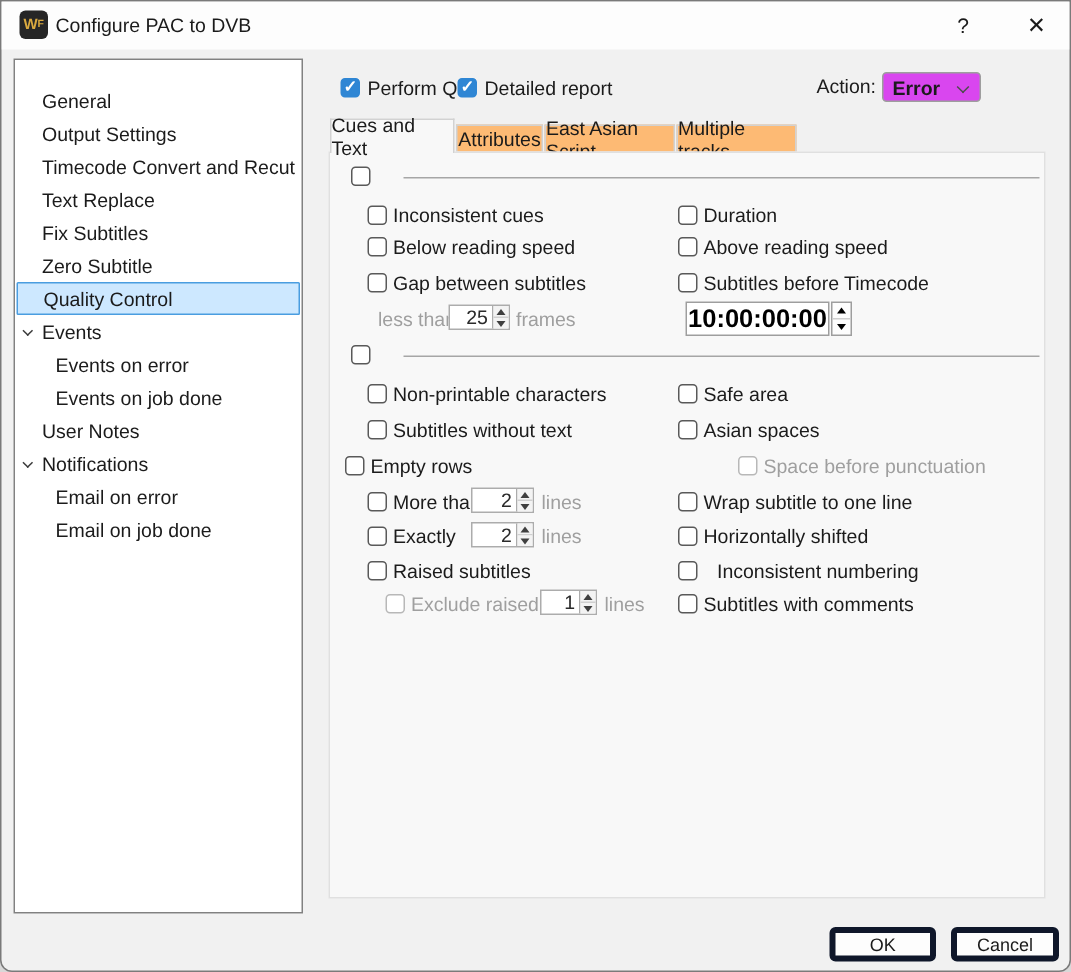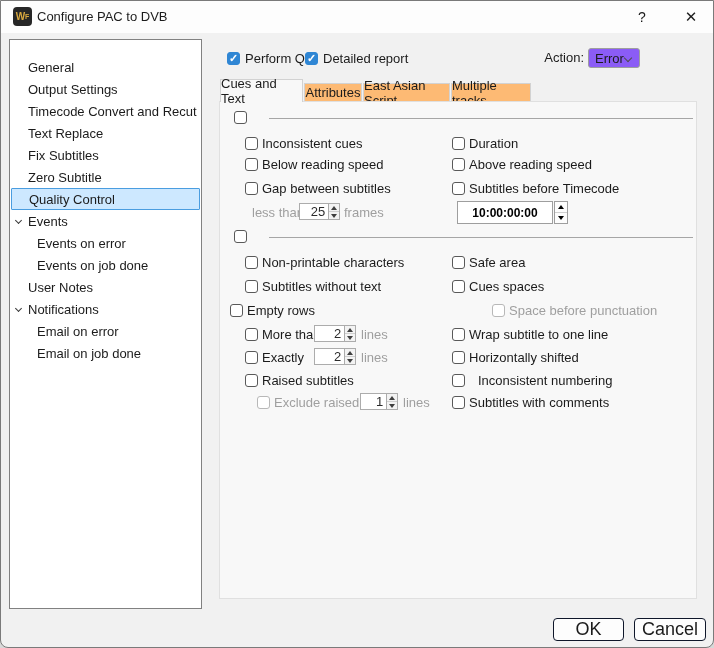--- a/index.html
+++ b/index.html
@@ -42,23 +42,23 @@
   .cbx { display:inline-block; width:13px; height:13px; background:#fff;
     border:1px solid #595959; border-radius:3px; flex:none; position:relative; }
   .cbx.checked { background:#2f86d4; border-color:#2f86d4; }
   .cbx.checked::after { content:"✓"; position:absolute; left:1px; top:-1px;
     color:#fff; font-size:11px; line-height:13px; font-weight:bold; }
   .cbx.dis { border-color:#b8b8b8; }
   .hrow-cb { position:absolute; display:flex; align-items:center; gap:5px; height:16px; }
   .dis-txt { color:#9f9f9f; }
 
   .action-label { position:absolute; left:540px; top:49px; width:43px; text-align:right; }
-  .dropdown { position:absolute; left:587px; top:47px; width:52px; height:20px;
-    background:#8b5cf6; border:1px solid #9e9e9e; border-radius:3px;
-    display:flex; align-items:center; padding:0 6px; }
+  .dropdown { position:absolute; left:587px; top:47px; width:66px; height:20px;
+    background:#d946ef; border:1px solid #9e9e9e; border-radius:3px;
+    display:flex; align-items:center; padding:0 6px;font-weight:bold; }
   .dropdown .dd-chev { position:absolute; right:8px; top:6px; width:6px; height:6px;
     border-right:1px solid #4d4d4d; border-bottom:1px solid #4d4d4d; transform:rotate(45deg); }
 
   
   .tab { position:absolute; background:#fdba74; border:1px solid #d2d2d2;
     display:flex; align-items:center; justify-content:center; font-size:13px; cursor:default; }
   .tab.active { background:#f8f8f8; border-bottom:none; z-index:3; }
 
   
   .panel { position:absolute; left:218px; top:100px; width:478px; height:498px;
@@ -78,31 +78,31 @@
   .spin-btns span { flex:1; display:flex; align-items:center; justify-content:center; background:#f3f3f3; }
   .spin-btns .u { border-bottom:1px solid #cfcfcf; }
   .tri-up { width:0; height:0; border-left:3px solid transparent; border-right:3px solid transparent;
     border-bottom:4px solid #3f3f3f; }
   .tri-dn { width:0; height:0; border-left:3px solid transparent; border-right:3px solid transparent;
     border-top:4px solid #3f3f3f; }
 
   .tc-wrap { position:absolute; display:flex; gap:1px; }
   .tc-box { width:96px; height:23px; background:#fff; border:1px solid #9e9e9e;
     display:flex; align-items:center; justify-content:center;
-    font-weight:bold; font-size:12px; color:#000; letter-spacing:0; }
+    font-weight:bold; font-size:17px; color:#000; letter-spacing:0; }
   .tc-btns { width:14px; height:23px; background:#fdfdfd; border:1px solid #9e9e9e;
     display:flex; flex-direction:column; }
   .tc-btns span { flex:1; display:flex; align-items:center; justify-content:center; }
   .tc-btns .u { border-bottom:1px solid #cfcfcf; }
   .tc-btns .tri-up { border-bottom-color:#000; }
   .tc-btns .tri-dn { border-top-color:#000; }
 
   
   .btn { position:absolute; top:617px; height:23px; background:#fdfdfd;
-    border:1px solid #0f172a; border-radius:4px; font-size:18px;
+    border:4px solid #0f172a; border-radius:4px; font-size:12px;
     display:flex; align-items:center; justify-content:center;
     font-family:"Liberation Sans", sans-serif; color:#1b1b1b; cursor:default; }
   .btn-ok { left:552px; width:71px; }
   .btn-cancel { left:633px; width:72px; }
 </style>
 </head>
 <body>
 
 <div class="window">
 
@@ -333,21 +333,21 @@
         <span>lines</span>
       </div>
 
 
     <label class="crow" style="left:232px; top:152px;">
       <span class="cbx"></span>
         <span class="lbl">Safe area</span>
     </label>
     <label class="crow" style="left:232px; top:176px;">
       <span class="cbx"></span>
-        <span class="lbl">Cues spaces</span>
+        <span class="lbl">Asian spaces</span>
     </label>
     <label class="crow dis-txt" style="left:244px; top:200px;padding-left:28px;">
       <span class="cbx dis"></span>
         <span class="lbl">Space before punctuation</span>
     </label>
     <label class="crow" style="left:232px; top:224px;">
       <span class="cbx"></span>
         <span class="lbl">Wrap subtitle to one line</span>
     </label>
     <label class="crow" style="left:232px; top:247px;">

